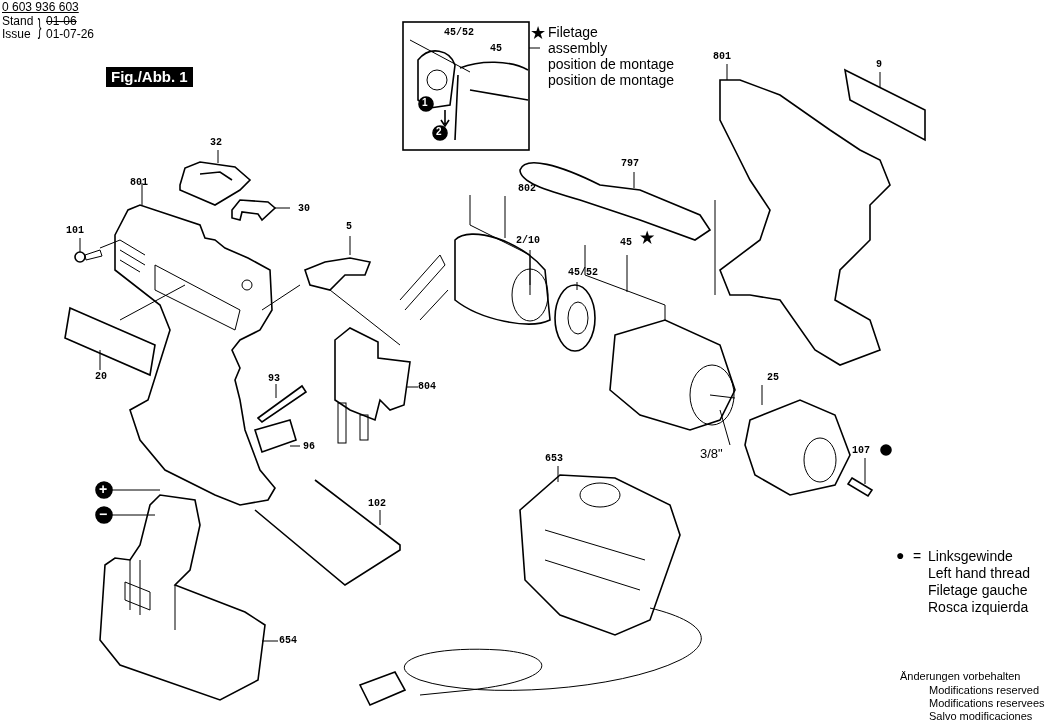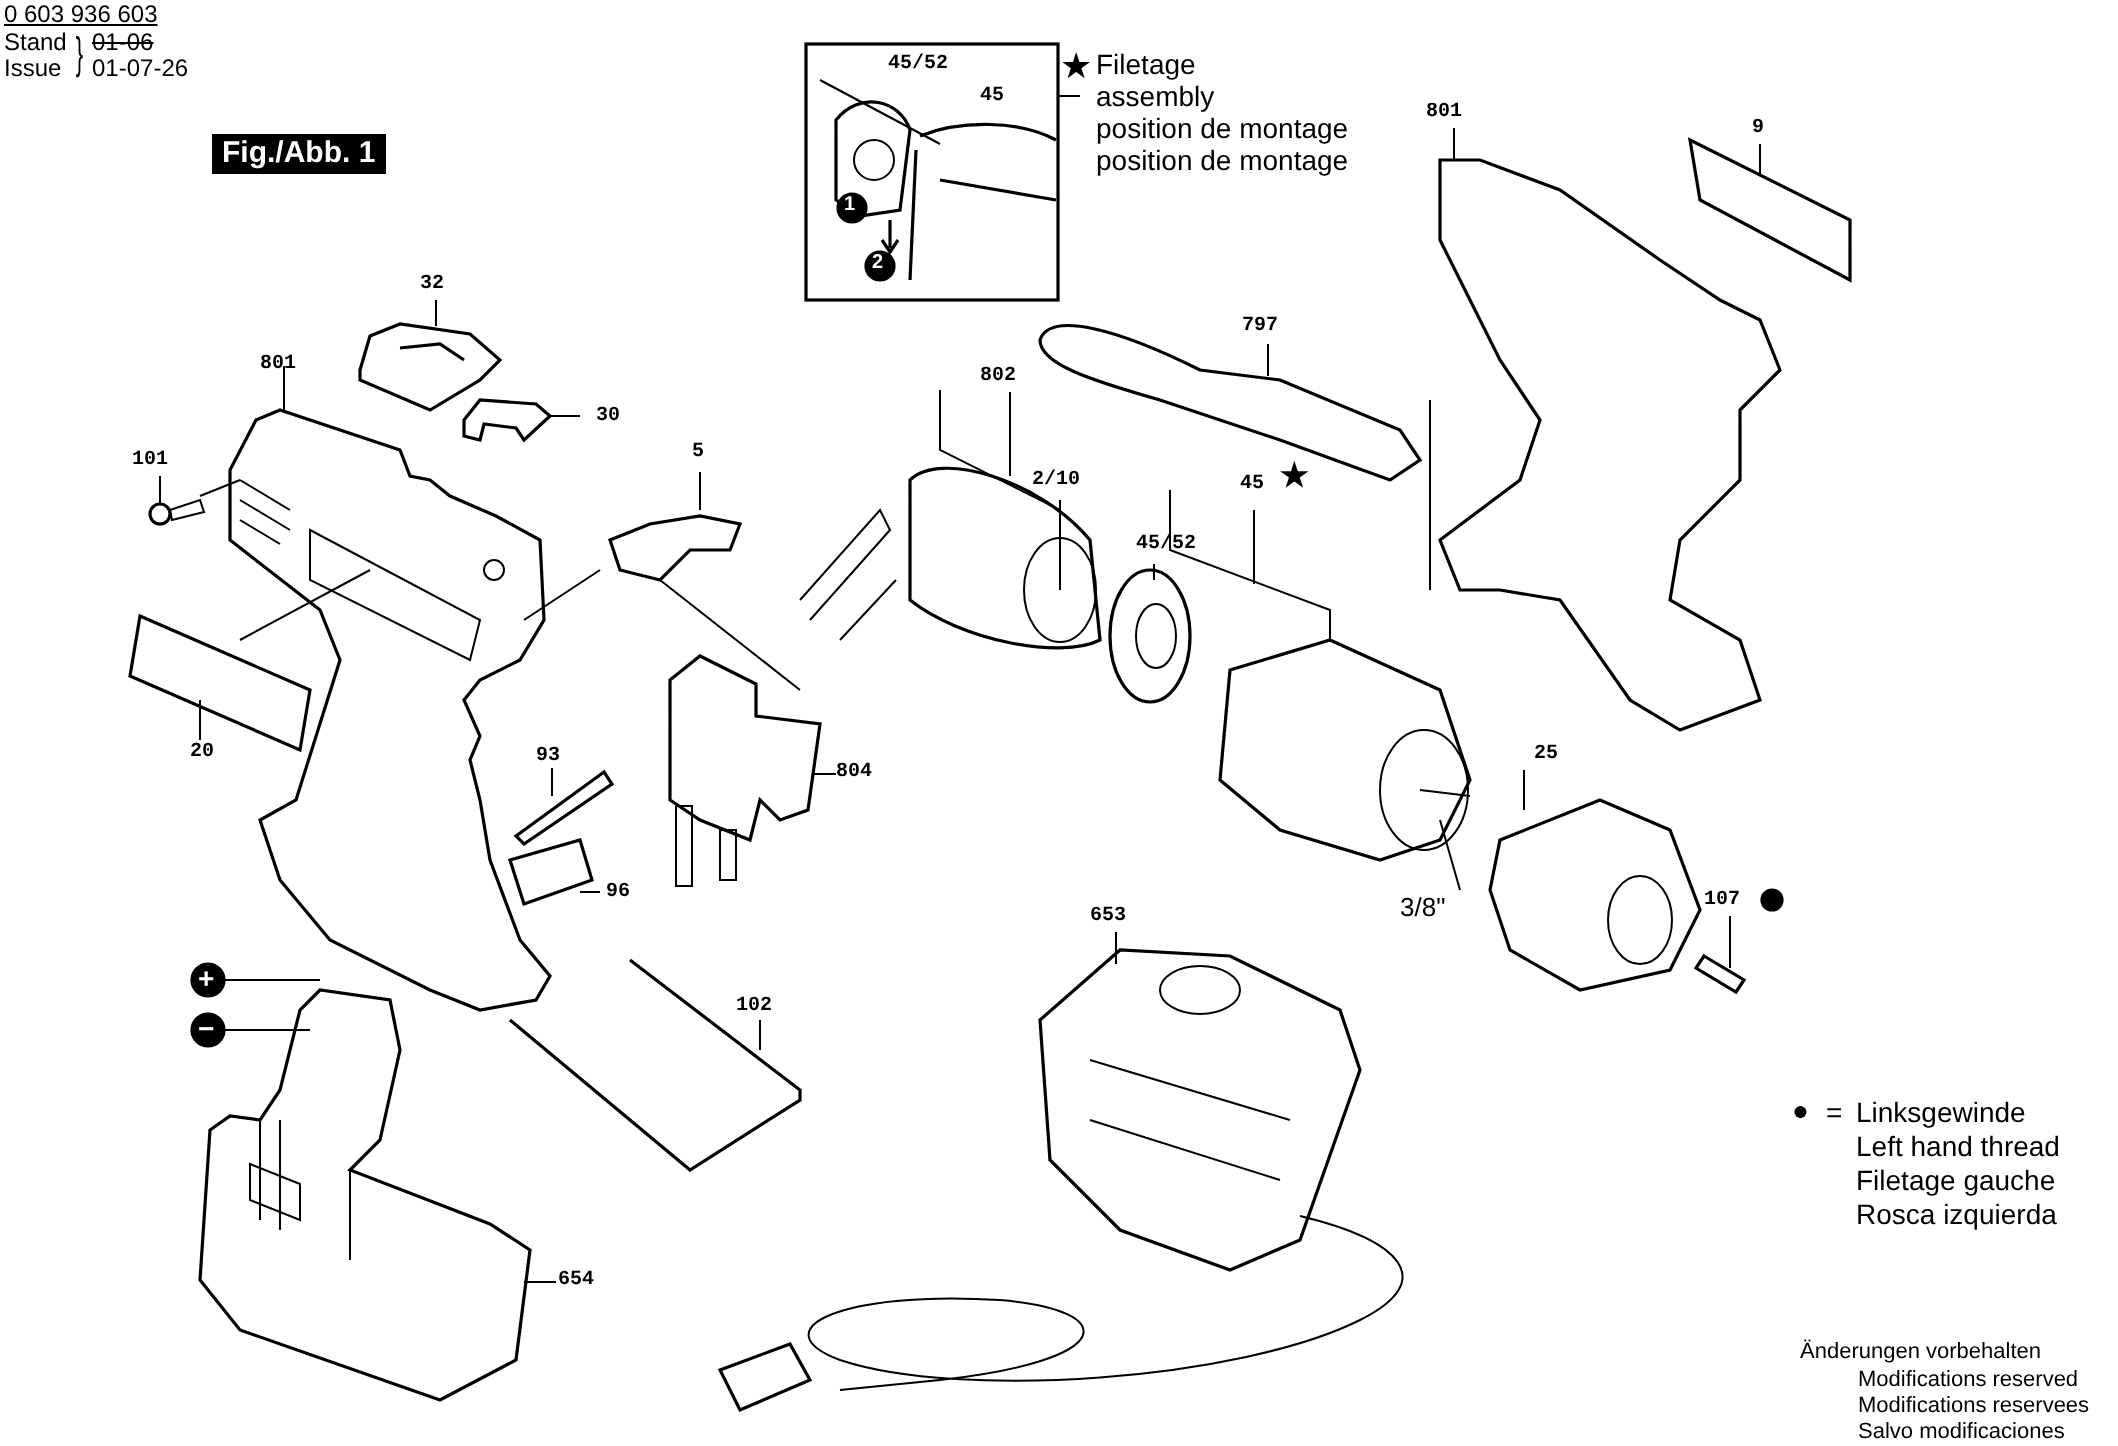--- a/index.html
+++ b/index.html
@@ -147,21 +147,21 @@
 <div class="abs lbl" style="left:130px;top:176px;">801</div>
 <div class="abs lbl" style="left:298px;top:202px;">30</div>
 <div class="abs lbl" style="left:66px;top:224px;">101</div>
 <div class="abs lbl" style="left:346px;top:220px;">5</div>
 <div class="abs lbl" style="left:95px;top:370px;">20</div>
 <div class="abs lbl" style="left:268px;top:372px;">93</div>
 <div class="abs lbl" style="left:418px;top:380px;">804</div>
 <div class="abs lbl" style="left:303px;top:440px;">96</div>
 <div class="abs lbl" style="left:368px;top:497px;">102</div>
 <div class="abs lbl" style="left:279px;top:634px;">654</div>
-<div class="abs lbl" style="left:490px;top:182px;">802</div>
+<div class="abs lbl" style="left:518px;top:182px;">802</div>
 <div class="abs lbl" style="left:516px;top:234px;">2/10</div>
 <div class="abs lbl" style="left:568px;top:266px;">45/52</div>
 <div class="abs lbl" style="left:620px;top:236px;">45</div>
 <div class="abs" style="left:640px;top:228px;font-size:16px;font-weight:bold;">★</div>
 <div class="abs lbl" style="left:621px;top:157px;">797</div>
 <div class="abs lbl" style="left:713px;top:50px;">801</div>
 <div class="abs lbl" style="left:876px;top:58px;">9</div>
 <div class="abs lbl" style="left:767px;top:371px;">25</div>
 <div class="abs" style="left:700px;top:446px;font-size:13px;">3/8"</div>
 <div class="abs lbl" style="left:852px;top:444px;">107</div>

